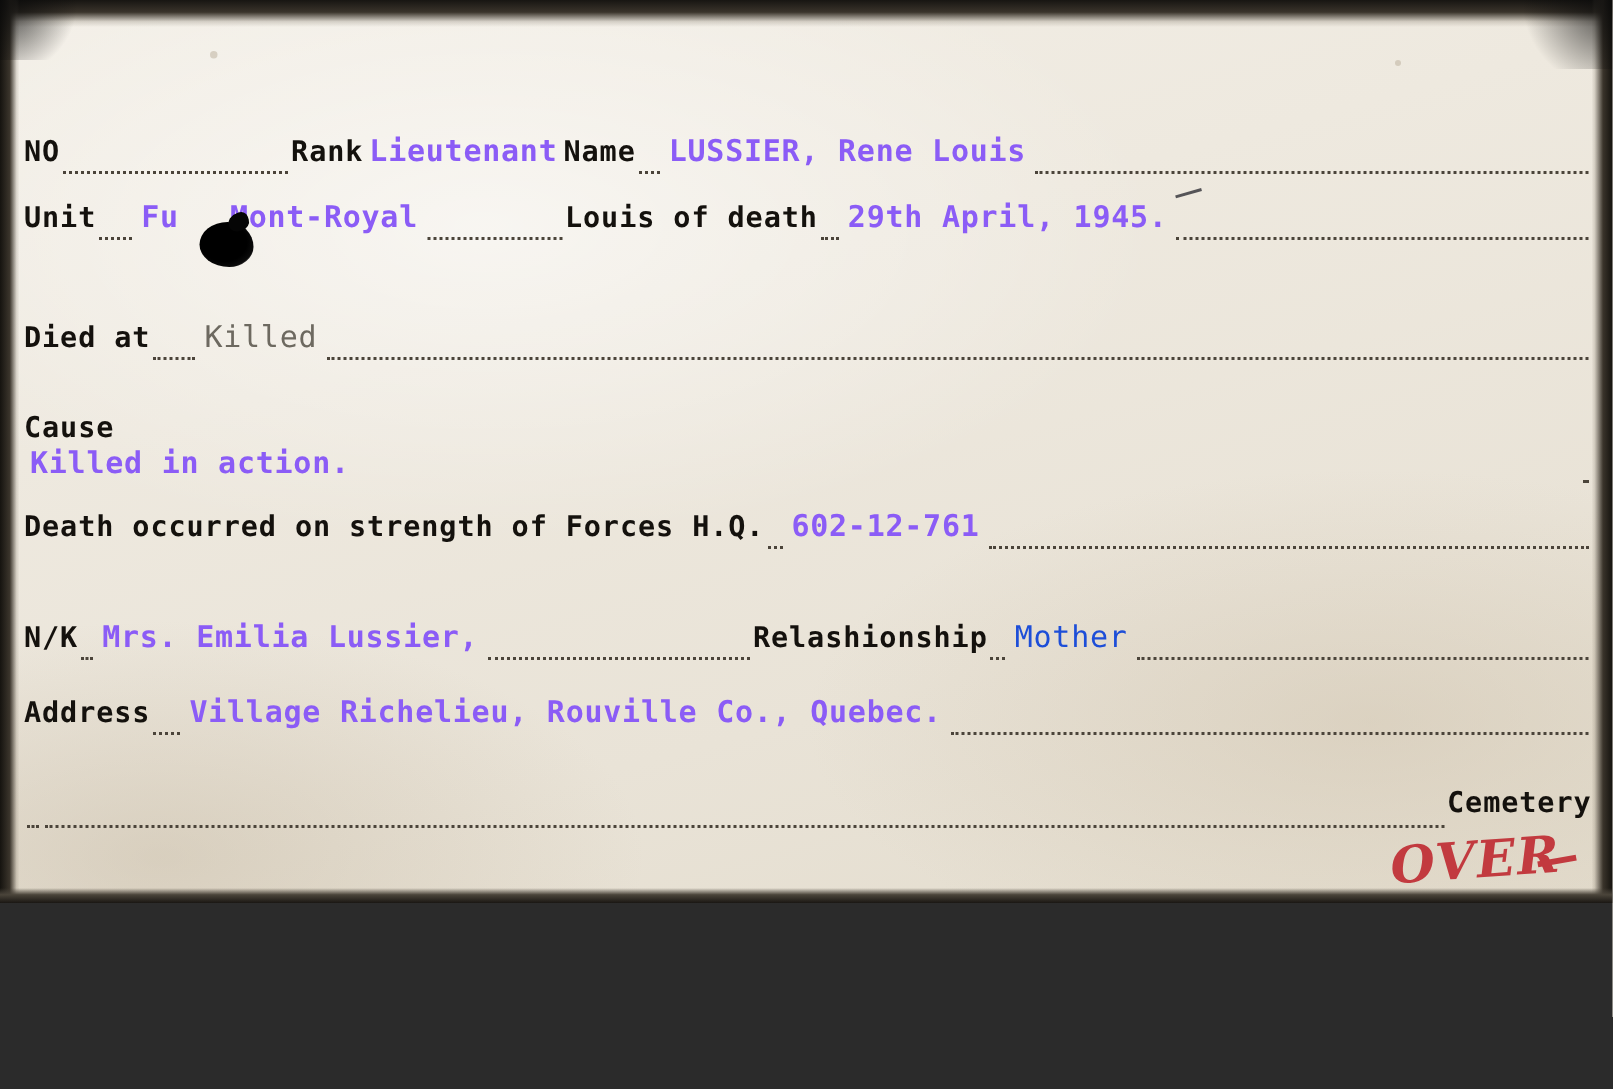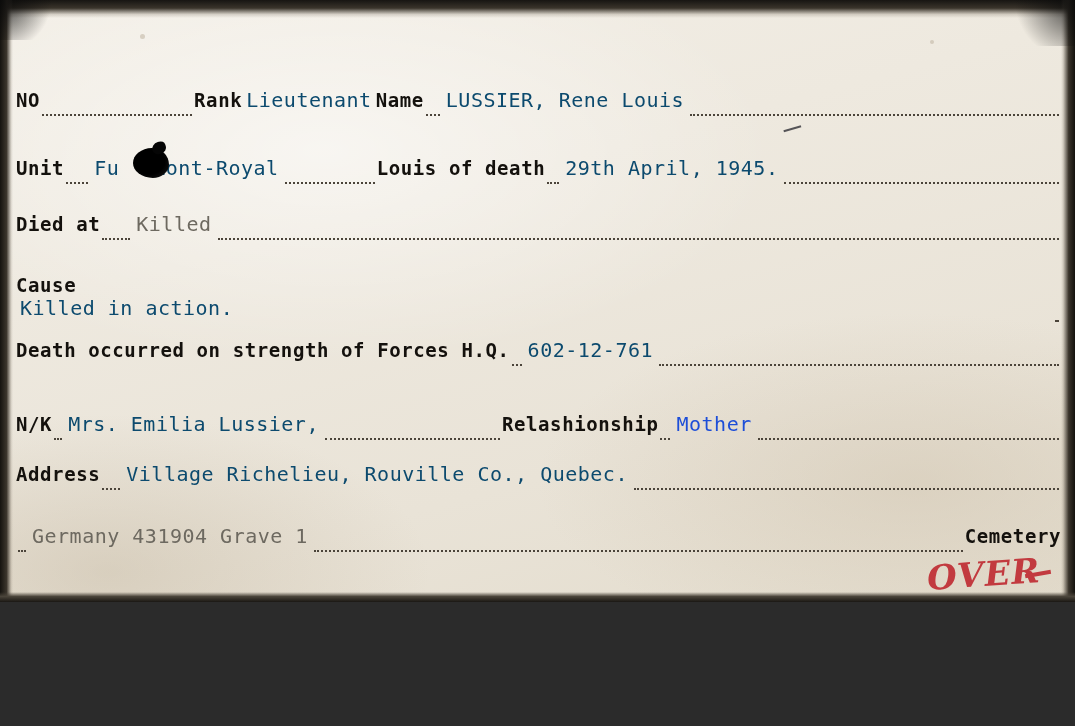--- a/index.html
+++ b/index.html
@@ -83,25 +83,25 @@
   .val {
     font-family: "DejaVu Sans Mono", monospace;
     font-size: 20px;
     color: #2c2a26;
     flex: none;
     padding: 0 4px;
     letter-spacing: 0.5px;
   }
   .val.faint { color: #6d6960; }
   .val.faint2 { color: #1d4ed8; }
-  .val.dark { color: #0c4a6e; }
+  .val.dark { color: #8b5cf6; font-weight: bold; }
 
   
   #row-no      { top: 88px;  }
-  #row-unit    { top: 156px; }
+  #row-unit    { top: 132px; }
   #row-diedat  { top: 212px; }
   #row-cause   { top: 274px; flex-direction: column; }
   #row-death   { top: 338px; }
   #row-nk      { top: 412px; }
   #row-address { top: 462px; }
   #row-remains { top: 524px; }
   #row-blank   { top: 592px; }
   #row-grave   { top: 680px; }
 
   #row-blank .dots { margin-bottom: 0; }
@@ -265,21 +265,20 @@
 
   <div class="row" id="row-address">
     <span class="lbl">Address</span>
     <span class="dots" style="flex:0 0 18px;"></span>
     <span class="val dark">Village Richelieu, Rouville Co., Quebec.</span>
     <span class="dots"></span>
   </div>
 
   <div class="row" id="row-remains">
     <span class="dots" style="flex:0 0 8px;"></span>
-    <span class="val faint">Germany 431904 Grave 1</span>
     <span class="dots"></span>
     <span class="lbl">Cemetery</span>
   </div>
 
   <div class="row" id="row-blank">
     <span class="dots"></span>
   </div>
 
   <div class="row" id="row-grave">
     <span class="lbl">Rank location</span>

